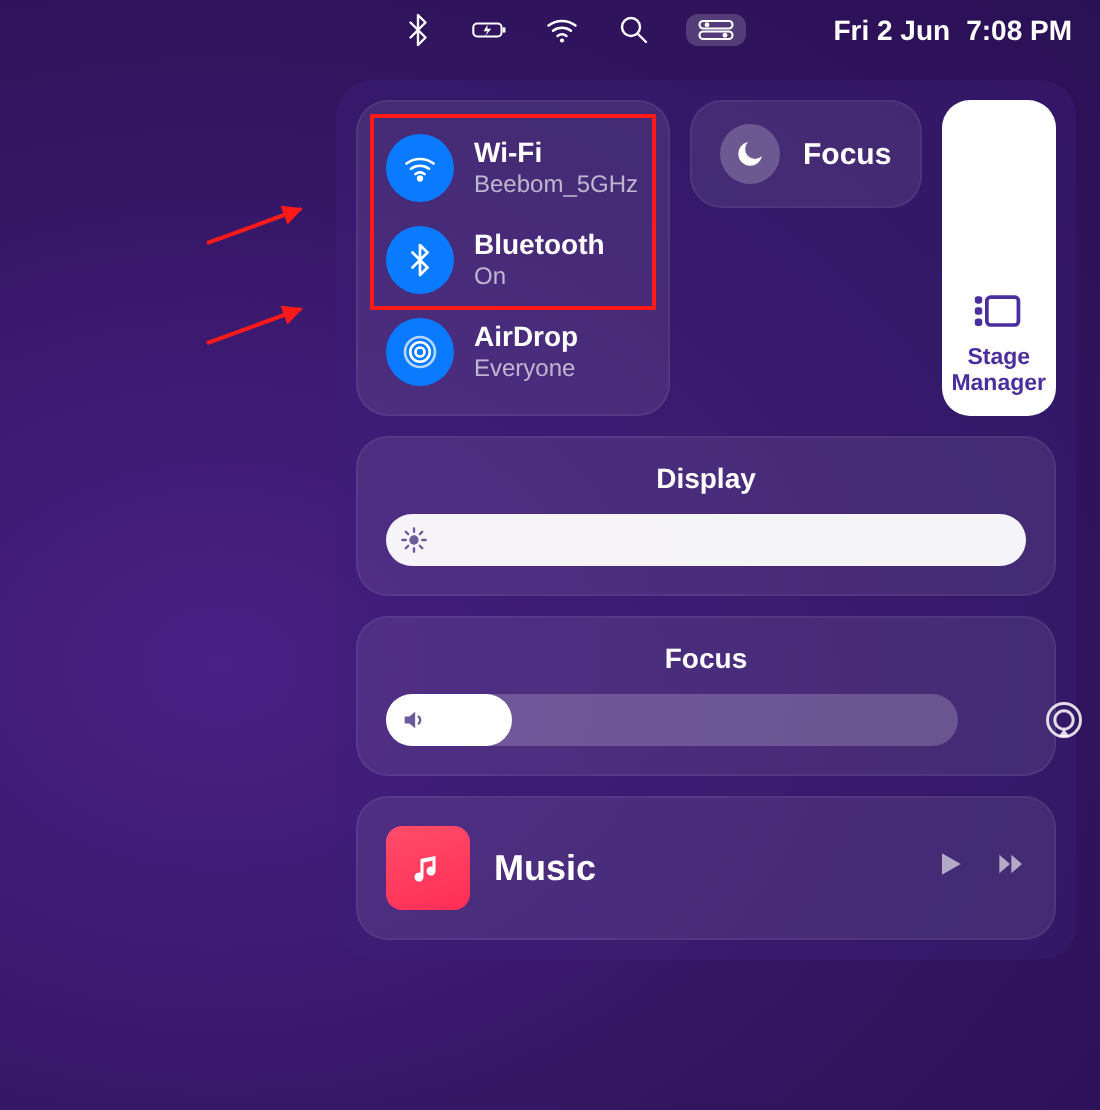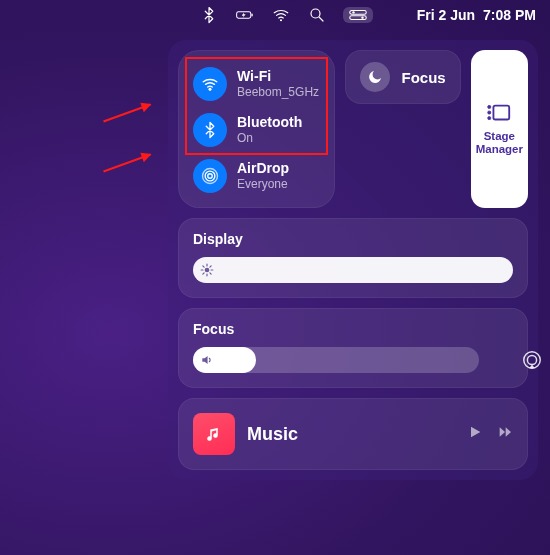--- a/index.html
+++ b/index.html
@@ -56,21 +56,21 @@
     display:flex; flex-direction:column; gap:10px;
   }
   .row { display:flex; gap:10px; }
   .card {
     background: rgba(255,255,255,0.08);
     border: 1px solid rgba(255,255,255,0.06);
     border-radius: 16px;
     padding: 12px;
   }
   
-  .conn-card { width: 175px; position:relative;border-radius:21px; }
+  .conn-card { width: 175px; position:relative; }
   .conn-item {
     display:flex; align-items:center; gap:10px;
     padding: 4px 2px 8px 2px;
   }
   .conn-item:last-child { padding-bottom:2px; }
   .circle-icon {
     width:34px; height:34px; border-radius:50%;
     background:#0a7aff;
     display:flex; align-items:center; justify-content:center;
     flex-shrink:0;
@@ -91,31 +91,31 @@
     width:30px; height:30px; border-radius:50%; background: rgba(255,255,255,0.22);
     display:flex; align-items:center; justify-content:center;
   }
   .moon svg { width:16px; height:16px; fill:#fff; }
   .focus-label { font-size:15px; font-weight:700; }
   .tiles { display:flex; gap:10px; flex:1; }
   .tile {
     flex:1; background: rgba(255,255,255,0.08);
     border:1px solid rgba(255,255,255,0.06);
     border-radius:14px;
-    display:flex; flex-direction:column; align-items:center; justify-content:center;
+    display:flex; flex-direction:column; align-items:center; justify-content:flex-end;
     gap:6px; padding:8px 4px;
     font-size:11.5px; font-weight:600; line-height:1.15; text-align:center;
   }
   .tile.active { background:#fff; color:#4a2e9e; }
   .tile svg { width:26px; height:22px; }
   .tile.active svg { stroke:#4a2e9e; fill:#4a2e9e; }
   .tile:not(.active) svg { stroke:#fff; fill:none; }
 
   
-  .slider-card { padding:12px 14px 14px; }
+  .slider-card { padding:12px 14px 14px;text-align:center; }
   .slider-label { font-size:14px; font-weight:700; margin-bottom:10px; }
   .slider-wrap { position:relative; }
   .track {
     height:26px; border-radius:13px; background: rgba(255,255,255,0.95);
     position:relative;
   }
   .track.sound-track { background: rgba(255,255,255,0.20); }
   .fill {
     position:absolute; left:0; top:0; bottom:0;
     background:#fff; border-radius:13px;

